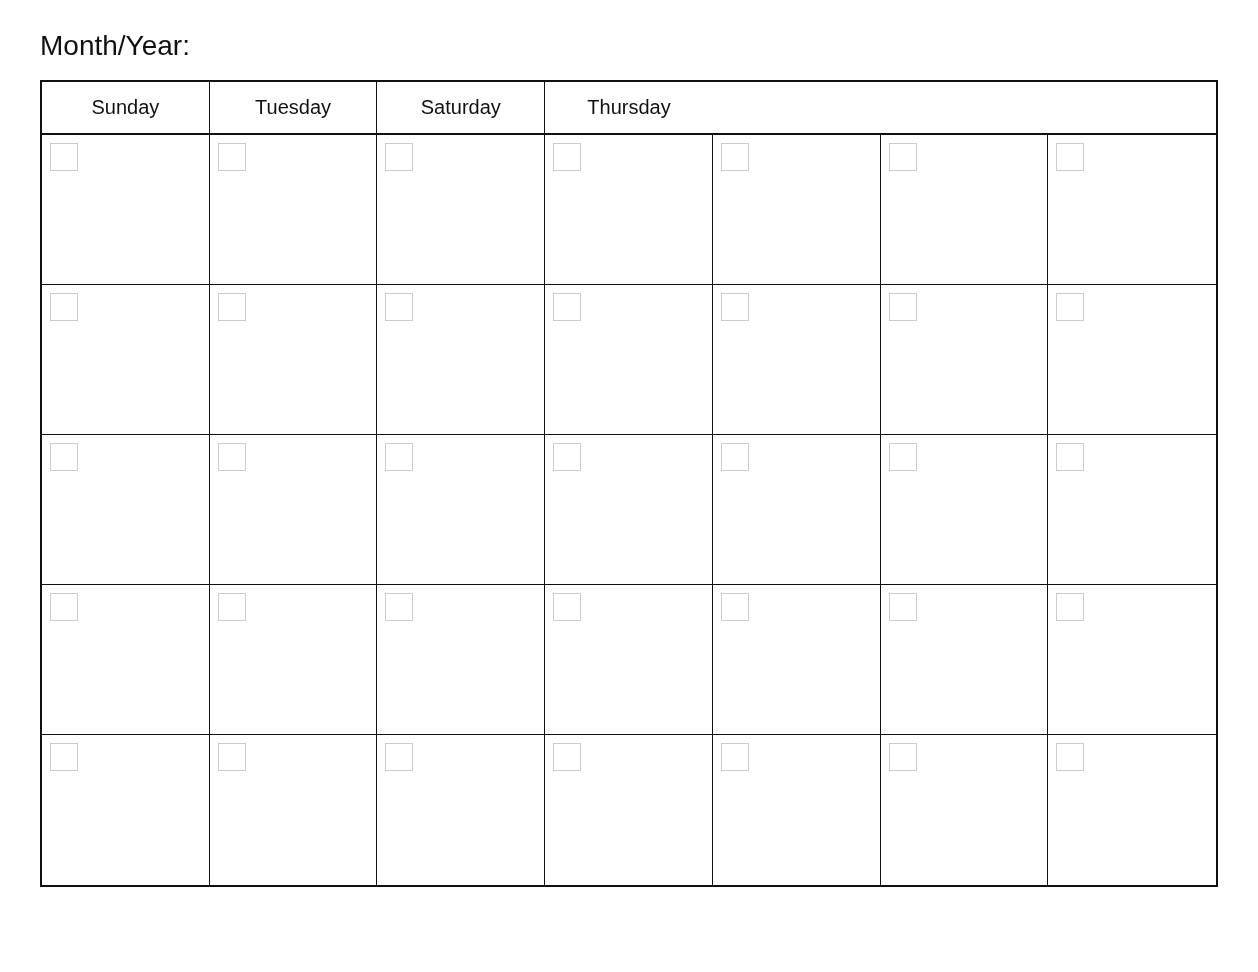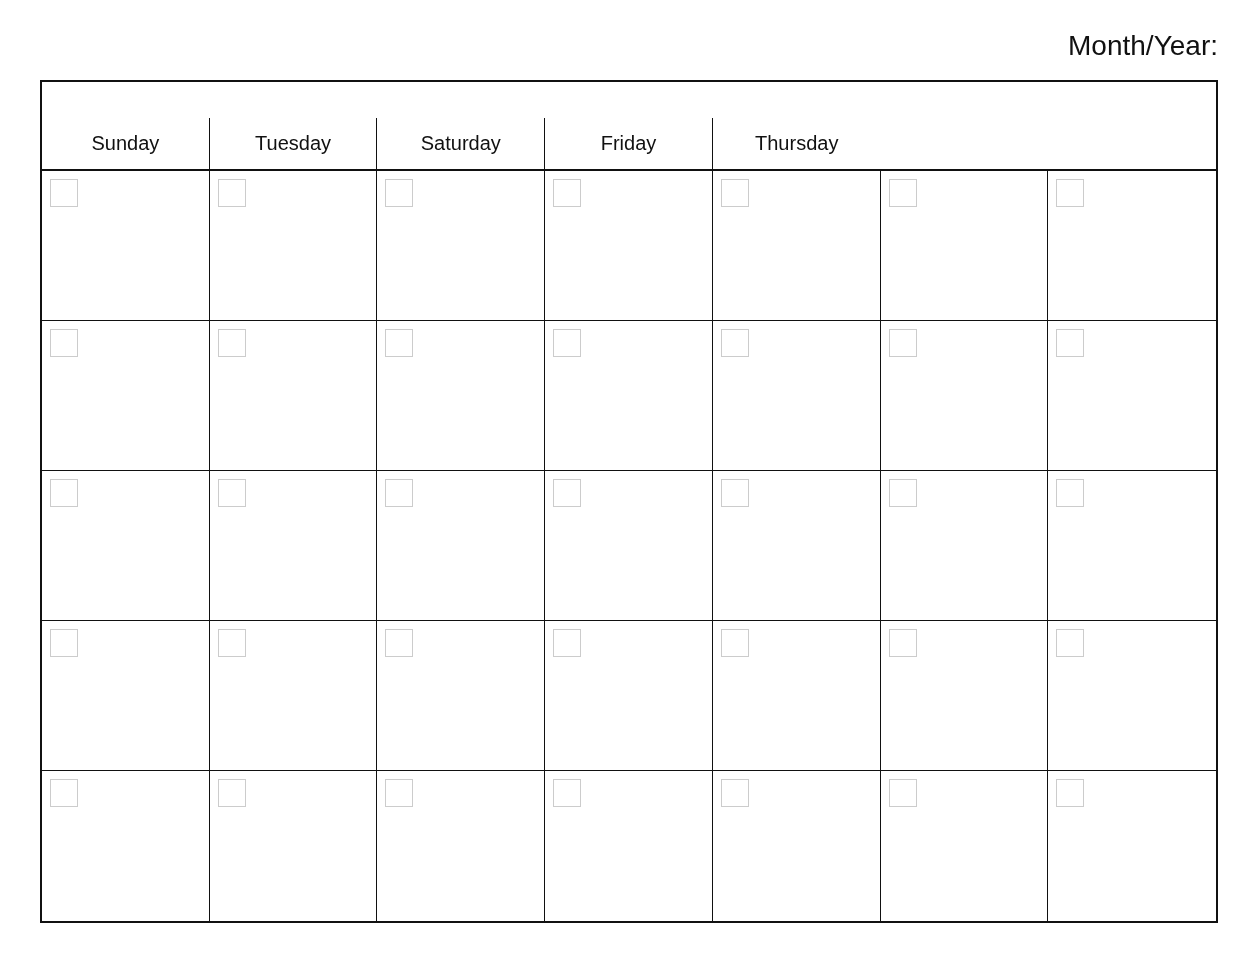--- a/index.html
+++ b/index.html
@@ -14,42 +14,40 @@
       padding: 30px 40px;
       width: 1258px;
       min-height: 972px;
     }
 
     .page-title {
       font-size: 28px;
       font-weight: normal;
       margin-bottom: 18px;
       color: #111;
-      text-align: right;
     }
 
     .calendar-container {
       border: 2px solid #111;
       width: 100%;
     }
 
     .calendar-header {
       display: grid;
       grid-template-columns: repeat(7, 1fr);
       border-bottom: 2px solid #111;
     }
 
     .calendar-header-cell {
       text-align: center;
       padding: 14px 8px;
       font-size: 20px;
       font-weight: normal;
       color: #111;
       border-right: 1px solid #111;
-      margin-top: 36px;
     }
 
     .calendar-header-cell:last-child {
       border-right: none;
     }
 
     .calendar-body {
       display: flex;
       flex-direction: column;
     }
@@ -87,21 +85,20 @@
 </head>
 <body>
 
 <div class="page-title">Month/Year:</div>
 
 <div class="calendar-container">
   <div class="calendar-header">
     <div class="calendar-header-cell">Sunday</div>
     <div class="calendar-header-cell">Tuesday</div>
     <div class="calendar-header-cell">Saturday</div>
-    <div class="calendar-header-cell">Friday</div>
     <div class="calendar-header-cell">Thursday</div>
   </div>
 
   <div class="calendar-body">
 
     <div class="calendar-row">
       <div class="calendar-cell">
           <div class="date-box"></div>
         </div>
       <div class="calendar-cell">

